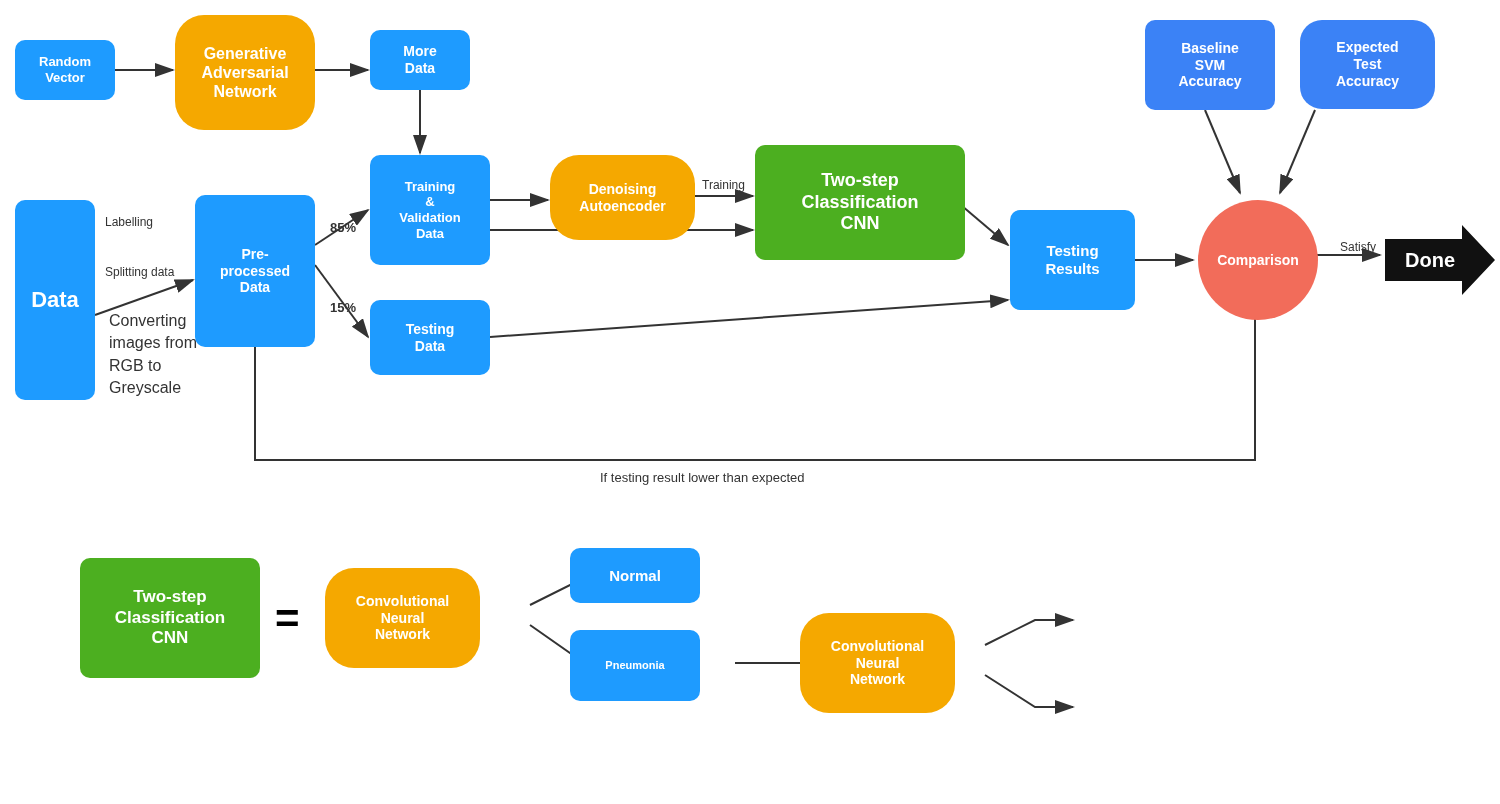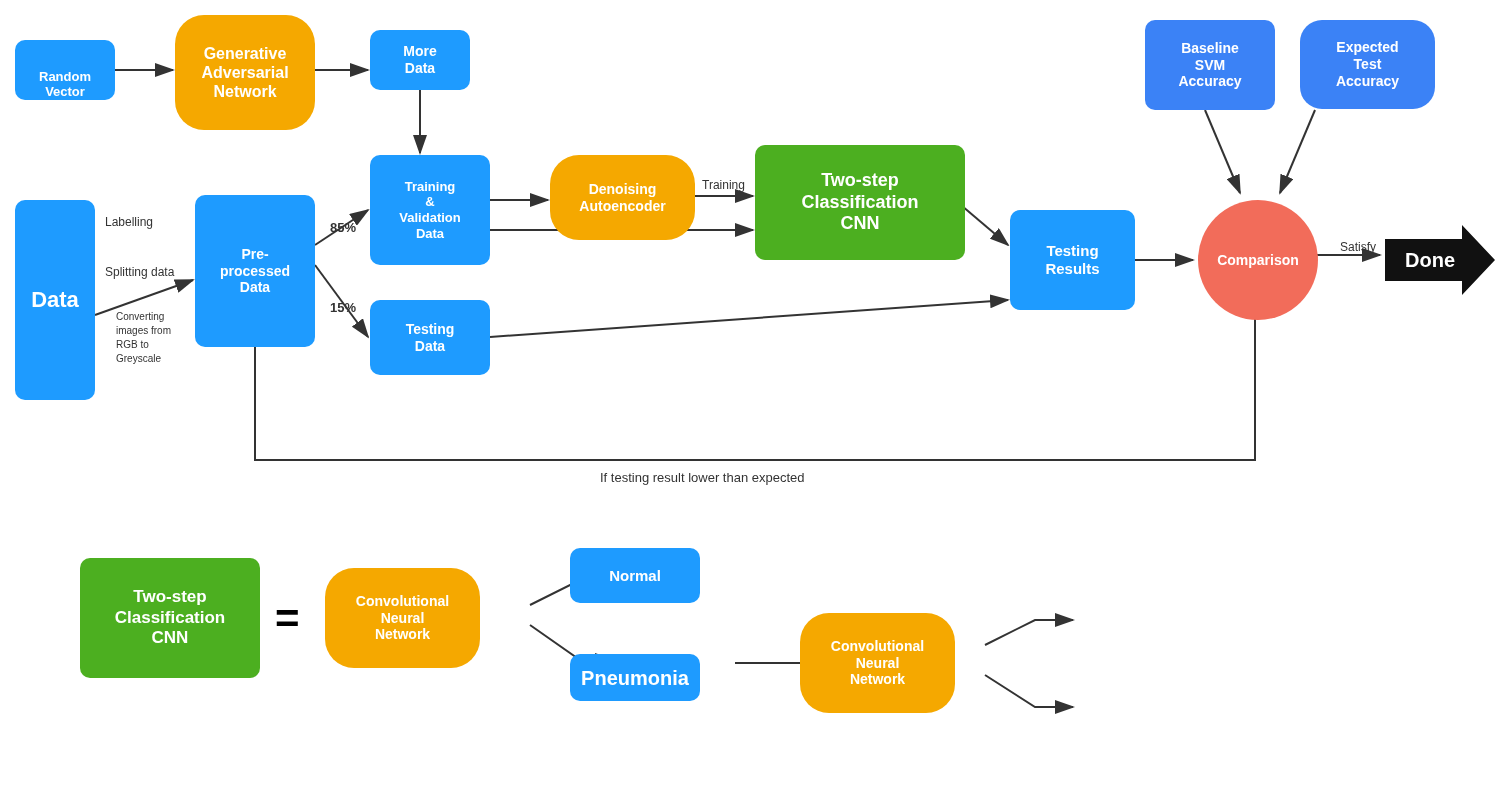--- a/index.html
+++ b/index.html
@@ -118,42 +118,42 @@
 
     <line class="arrow-line" x1="735" y1="663" x2="833" y2="663" marker-end="url(#arrowhead)"></line>
 
     <polyline class="arrow-line-no-marker" points="985,645 1035,620 1073,620"></polyline>
     <line class="arrow-line" x1="1035" y1="620" x2="1073" y2="620" marker-end="url(#arrowhead)"></line>
     <polyline class="arrow-line-no-marker" points="985,675 1035,707 1073,707"></polyline>
     <line class="arrow-line" x1="1035" y1="707" x2="1073" y2="707" marker-end="url(#arrowhead)"></line>
 
   </svg>
 
-  <div class="node blue" style="left:15px;top:40px;width:100px;height:60px;font-size:13px;align-items:flex-end;">
+  <div class="node blue" style="left:15px;top:40px;width:100px;height:60px;font-size:13px;">
     <span style="white-space:pre-line;">Random
 Vector</span>
   </div>
 
   <div class="node gold" style="left:175px;top:15px;width:140px;height:115px;font-size:16px;">
     <span style="white-space:pre-line;font-weight:900;">Generative
 Adversarial
 Network</span>
   </div>
 
   <div class="node blue" style="left:370px;top:30px;width:100px;height:60px;font-size:14px;">
     <span>More<br>Data</span>
   </div>
 
   <div class="node blue" style="left:15px;top:200px;width:80px;height:200px;font-size:22px;font-weight:900;">
     <span>Data</span>
   </div>
 
   <div class="label-text" style="left:105px;top:215px;font-size:12px;">Labelling</div>
   <div class="label-text" style="left:105px;top:265px;font-size:12px;text-align:center;">Splitting data</div>
-  <div class="label-text" style="left:116px;top:310px;font-size:10px;line-height:1.4;">Converting<br>images from<br>RGB to<br>Greyscale</div>
+  <div class="label-text" style="left:109px;top:310px;font-size:16px;line-height:1.4;">Converting<br>images from<br>RGB to<br>Greyscale</div>
 
   <div class="node blue" style="left:195px;top:195px;width:120px;height:152px;font-size:14px;">
     <span>Pre-<br>processed<br>Data</span>
   </div>
 
   <div class="label-text" style="left:330px;top:220px;font-size:13px;font-weight:bold;">85%</div>
 
   <div class="label-text" style="left:330px;top:300px;font-size:13px;font-weight:bold;">15%</div>
 
   <div class="node blue" style="left:370px;top:155px;width:120px;height:110px;font-size:13px;">
@@ -211,21 +211,21 @@
   <div style="position:absolute;left:275px;top:595px;font-size:42px;font-weight:900;color:#000;">=</div>
 
   <div class="node gold" style="left:325px;top:568px;width:155px;height:100px;font-size:14px;">
     <span>Convolutional<br>Neural<br>Network</span>
   </div>
 
   <div class="node blue" style="left:570px;top:548px;width:130px;height:55px;font-size:15px;">
     <span>Normal</span>
   </div>
 
-  <div class="node blue" style="left:570px;top:654px;width:130px;height:47px;font-size:20px;">
+  <div class="node blue" style="left:570px;top:630px;width:130px;height:71px;font-size:11px;">
     <span>Pneumonia</span>
   </div>
 
   <div class="node gold" style="left:800px;top:613px;width:155px;height:100px;font-size:14px;">
     <span>Convolutional<br>Neural<br>Network</span>
   </div>
 
 
 
 </div>

